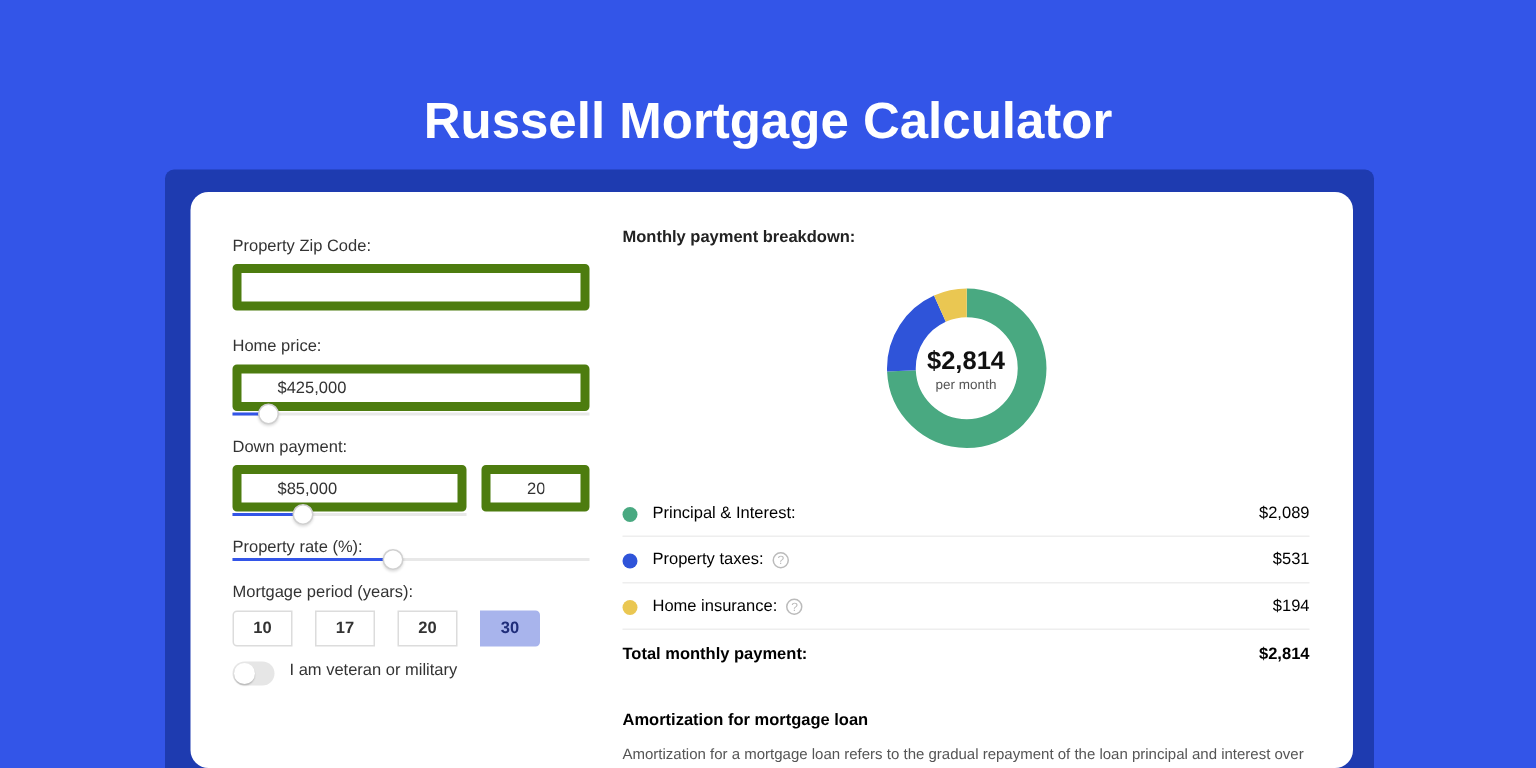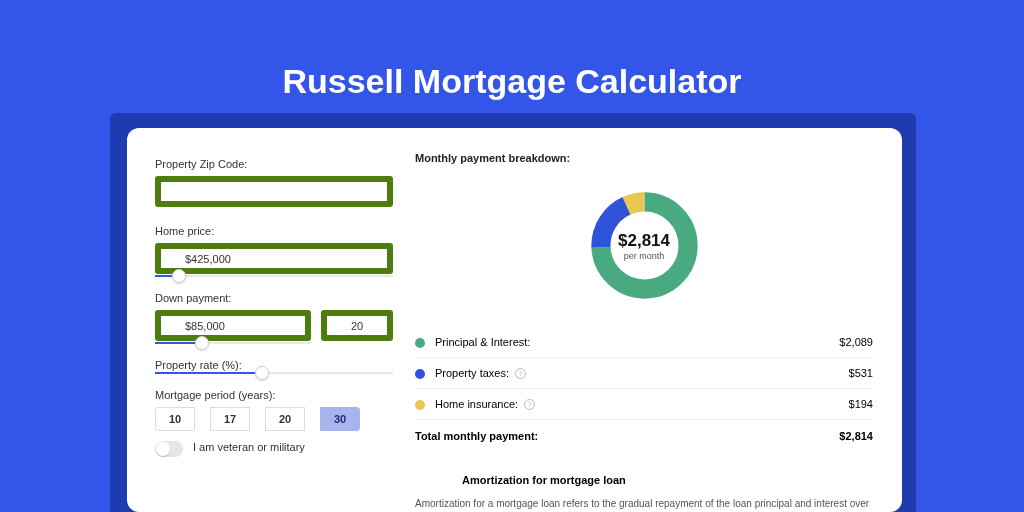--- a/index.html
+++ b/index.html
@@ -34,21 +34,21 @@
   .donut-amount { font-size: 17px; font-weight: 700; color: #111; }
   .donut-sub { font-size: 9px; color: #555; }
   .line { display: flex; align-items: flex-end; padding: 9px 0; border-bottom: 1px solid #eee; font-size: 11px; }
   .line:last-of-type { border-bottom: 1px solid #eee; }
   .dot { width: 10px; height: 10px; border-radius: 50%; margin-right: 10px; flex: none; }
   .line-label { flex: none; }
   .line-val { margin-left: auto; font-size: 11px; }
   .total-row { display: flex; align-items: center; padding: 10px 0 14px; font-size: 11px; font-weight: 700; }
   .total-row .line-val { font-weight: 700; }
   .help { width: 11px; height: 11px; border-radius: 50%; border: 1px solid #bbb; color: #bbb; font-size: 8px; display: inline-flex; align-items: center; justify-content: center; margin-left: 6px; }
-  .amort-title { font-size: 11px; font-weight: 700; margin-top: 18px; margin-bottom: 10px; margin-left: 47px; }
+  .amort-title { font-size: 11px; font-weight: 700; margin-top: 18px; margin-bottom: 10px; }
   .amort-text { font-size: 10px; color: #555; line-height: 1.5; }
 </style>
 </head>
 <body>
 
 <div class="bg">
   <div class="title">Russell Mortgage Calculator</div>
   <div class="card-shadow"></div>
   <div class="card">
 

